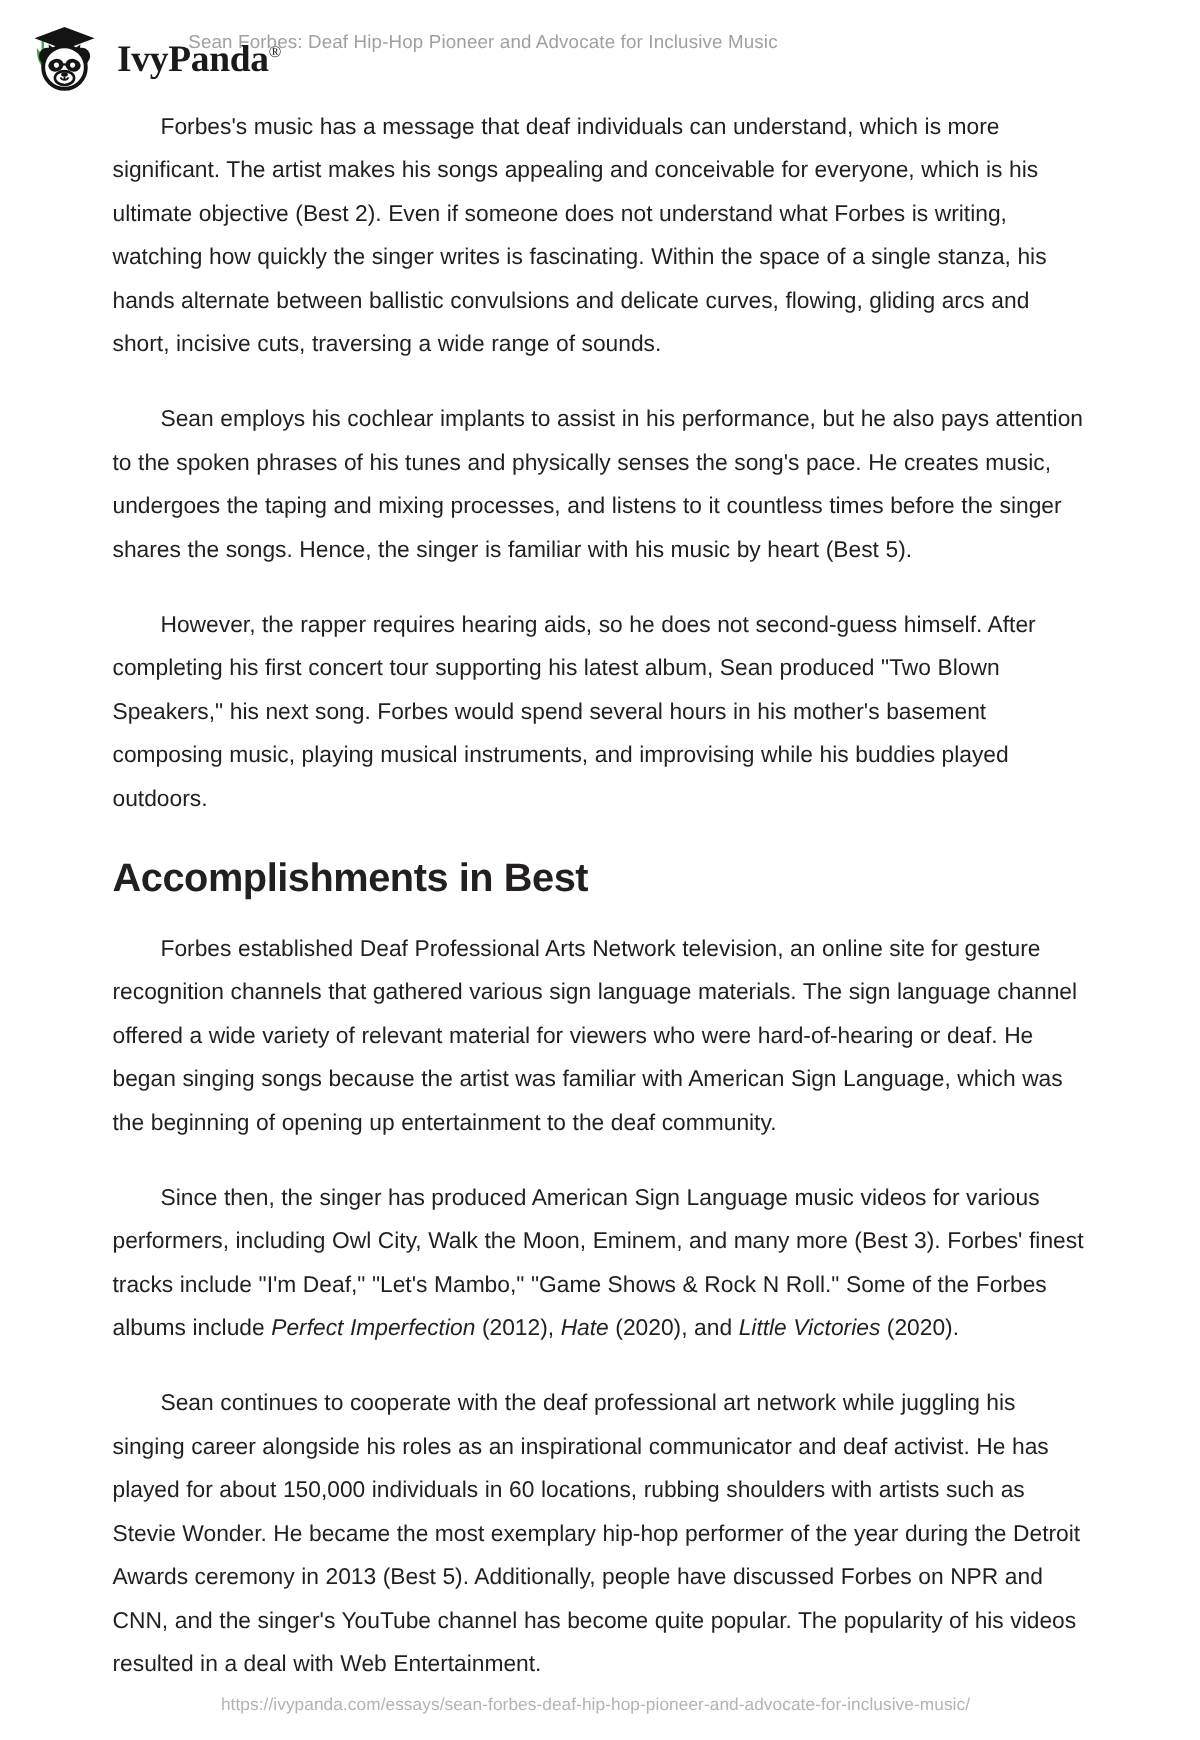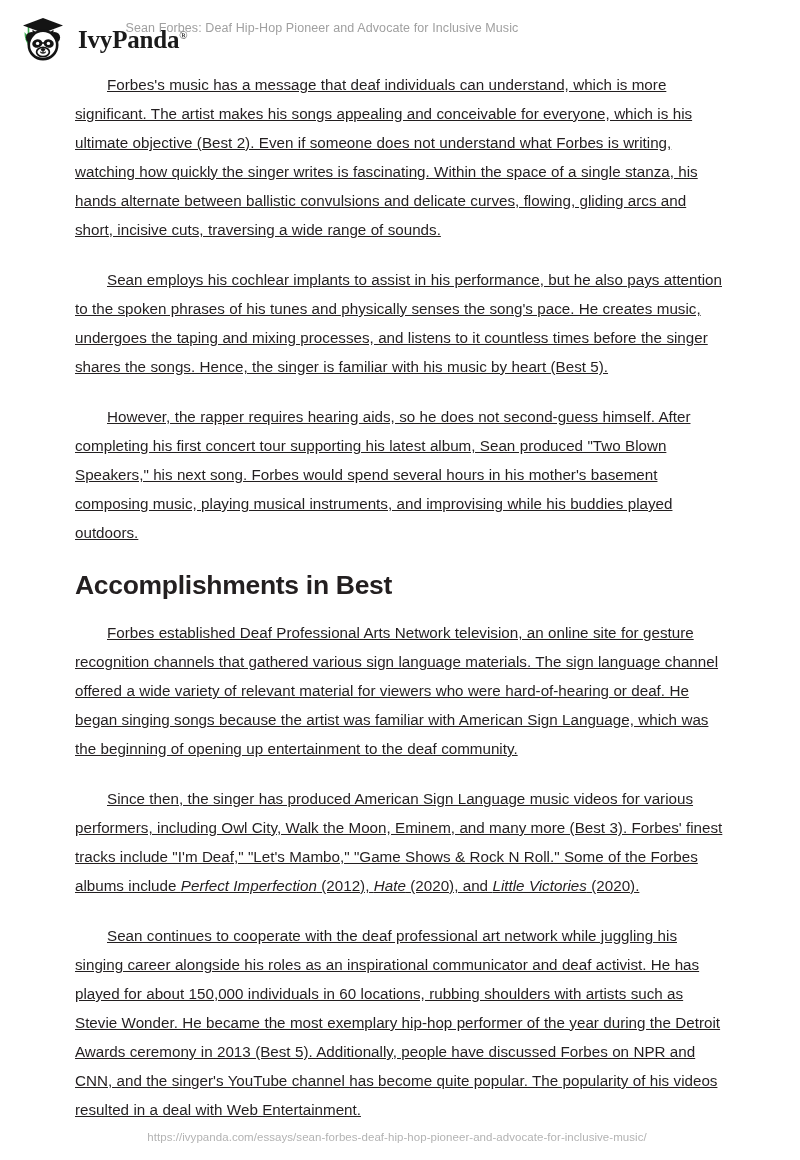--- a/index.html
+++ b/index.html
@@ -76,21 +76,20 @@
   }
 
   .para {
     margin: 0 0 21px 0;
     font-size: 15.2px;
     line-height: 29px;
     text-indent: 32px;
     text-align: left;
     color: #231f20;
     word-spacing: 0.15px;
-    text-decoration: underline;
   }
 
   .section-heading {
     margin: 18px 0 16px 0;
     font-size: 26.5px;
     font-weight: bold;
     line-height: 34px;
     color: #231f20;
     letter-spacing: -0.3px;
   }

